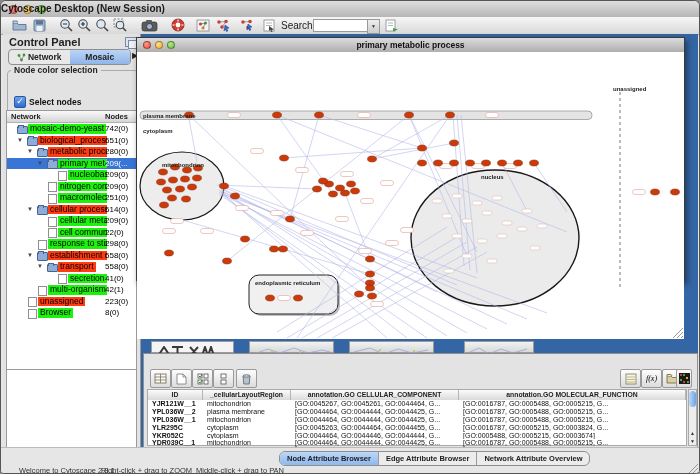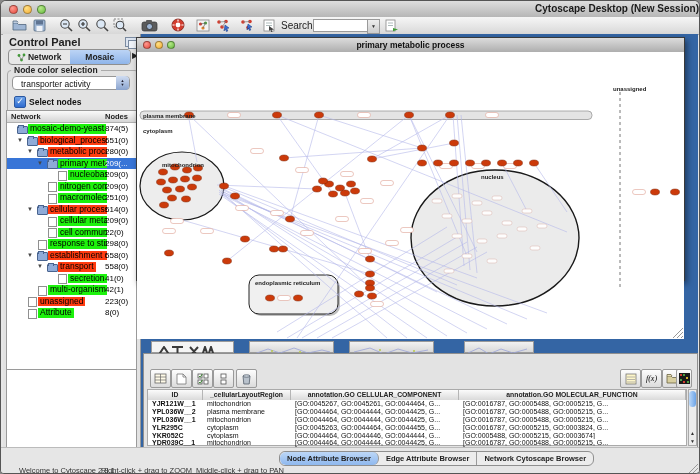--- a/index.html
+++ b/index.html
@@ -3,21 +3,21 @@
 <meta charset="utf-8">
 <style>
   html,body{margin:0;padding:0;background:#888;}
   #app{position:relative;width:700px;height:474px;background:#e6e6e6;border:1px solid #555;
        border-radius:6px 6px 4px 4px;overflow:hidden;box-sizing:border-box;
        font-family:"Liberation Sans",sans-serif;}
   .abs{position:absolute;}
   
   #titlebar{position:absolute;left:0;top:0;width:100%;height:16px;
     background:linear-gradient(#dedede,#b6b6b6);border-bottom:1px solid #8a8a8a;}
-  #titlebar .title{position:absolute;left:0;right:0;top:2px;text-align:right;
+  #titlebar .title{position:absolute;left:0;right:0;top:2px;text-align:left;
     font-size:10px;font-weight:bold;color:#1a1a1a;}
   .tl{position:absolute;top:4px;width:9px;height:9px;border-radius:50%;border:1px solid rgba(0,0,0,.35);box-sizing:border-box;}
   #maintoolbar{position:absolute;left:0;top:16px;width:100%;height:17px;
     background:linear-gradient(#f6f6f6,#d8d8d8);border-bottom:1px solid #a8a8a8;}
   .tbtn{position:absolute;top:1px;width:18px;height:14px;display:flex;align-items:center;justify-content:center;}
   #searchlbl{position:absolute;top:3px;font-size:10px;color:#222;}
   #searchbox{position:absolute;top:2px;width:52px;height:11px;background:#fff;border:1px solid #9a9a9a;font-size:8px;padding:0 2px;}
   #searchdrop{position:absolute;top:2px;width:11px;height:13px;background:linear-gradient(#eee,#ccc);
     border:1px solid #9a9a9a;font-size:5px;text-align:center;line-height:13px;color:#333;}
   
@@ -89,21 +89,21 @@
   .drow{position:relative;height:7.9px;line-height:7.9px;font-size:7px;color:#111;white-space:nowrap;}
   .dcell{position:absolute;top:0;overflow:hidden;}
   #dscroll{position:absolute;left:544px;top:35px;width:9px;height:57px;background:#ececec;border:1px solid #aaa;box-sizing:border-box;}
   #dthumb{position:absolute;left:0px;top:1px;width:7px;height:16px;border-radius:4px;background:linear-gradient(90deg,#bcd8f8,#6ca4e8);}
   .sarr{position:absolute;left:0;width:7px;height:8px;font-size:5px;text-align:center;color:#333;line-height:8px;}
   
   #bottombar{position:absolute;left:0;top:446px;width:700px;height:28px;background:#e6e6e6;border-top:1px solid #bbb;}
   #atabs{position:absolute;left:278px;top:3px;height:13px;display:flex;border:1px solid #8f8f8f;border-radius:6px;overflow:hidden;background:#ececec;}
   .atab{padding:0 7px;font-size:7.5px;font-weight:bold;color:#222;line-height:13px;border-right:1px solid #9a9a9a;}
   .atab:last-child{border-right:none;}
-  .atab.sel{background:linear-gradient(#bcd7f7,#8fb8ee);border-radius:6px;}
+  .atab.sel{background:linear-gradient(#bcd7f7,#8fb8ee);}
   .stext{position:absolute;top:18px;font-size:7.5px;color:#333;}
 </style>
 </head>
 <body>
 
 <div id="app">
 
   <div id="titlebar">
     <span class="tl" style="left:8px;background:radial-gradient(circle at 35% 30%,#ff9a90,#e5493d);"></span>
     <span class="tl" style="left:22px;background:radial-gradient(circle at 35% 30%,#ffe084,#f4ad37);"></span>
@@ -238,40 +238,33 @@
           </svg>
           <span>Network</span>
         </div>
       <div class="cptab sel">
           <span>Mosaic</span>
         </div>
     </div>
     <span id="tabarrow">▶</span>
     <div id="groupbox"></div>
     <span id="grouplegend">Node color selection</span>
-    <div id="dropdown">
-      <span>transporter activity</span>
-      <span id="dropstep">
-          <span>▲</span>
-          <span>▼</span>
-        </span>
-    </div>
     <span id="selchk">✓</span>
     <span id="selchklbl">Select nodes</span>
     <div id="treebox">
       <div id="treehead">
         <span class="h1">Network</span>
         <span class="h2">Nodes</span>
       </div>
       <div id="tree-rows">
           <div class="trow">
             <span class="arr" style="left:0px"></span>
             <span class="fold" style="left:10px"></span>
             <span class="tlab green" style="left:21px;max-width:75px">mosaic-demo-yeast</span>
-            <span class="tcount">874(5)</span>
+            <span class="tcount">742(0)</span>
           </div>
           <div class="trow">
             <span class="arr" style="left:10px">▼</span>
             <span class="fold" style="left:20px"></span>
             <span class="tlab red" style="left:31px;max-width:65px">biological_process</span>
             <span class="tcount">651(0)</span>
           </div>
           <div class="trow">
             <span class="arr" style="left:20px">▼</span>
             <span class="fold" style="left:30px"></span>
@@ -352,21 +345,21 @@
           </div>
           <div class="trow">
             <span class="arr" style="left:10px"></span>
             <span class="file" style="left:21px"></span>
             <span class="tlab red" style="left:31px;max-width:65px">unassigned</span>
             <span class="tcount">223(0)</span>
           </div>
           <div class="trow">
             <span class="arr" style="left:10px"></span>
             <span class="file" style="left:21px"></span>
-            <span class="tlab green" style="left:31px;max-width:65px">Attribute</span>
+            <span class="tlab green" style="left:31px;max-width:65px">Browser</span>
             <span class="tcount">8(0)</span>
           </div>
         </div>
     </div>
     <div id="overviewbox"></div>
   </div>
 
   <div id="netwin">
     <div id="nettitle">
       <span class="ntl" style="left:6px;background:radial-gradient(circle at 35% 30%,#ff9a90,#e5493d);"></span>
@@ -679,21 +672,21 @@
       <div id="dthumb"></div>
       <span class="sarr" style="bottom:8px">▲</span>
       <span class="sarr" style="bottom:0">▼</span>
     </div>
   </div>
 
   <div id="bottombar">
     <div id="atabs">
       <span class="atab sel">Node Attribute Browser</span>
       <span class="atab">Edge Attribute Browser</span>
-      <span class="atab">Network Cytoscape Browser</span>
+      <span class="atab">Network Attribute Overview</span>
     </div>
     <span class="stext" style="left:18px">Welcome to Cytoscape 2.8.1</span>
     <span class="stext" style="left:100px">Right-click + drag to ZOOM</span>
     <span class="stext" style="left:195px">Middle-click + drag to PAN</span>
     <svg class="abs" style="right:2px;bottom:2px" width="12" height="12">
         <line x1="2" y1="11" x2="11" y2="2" stroke="#999"></line>
         <line x1="6" y1="11" x2="11" y2="6" stroke="#999"></line>
         <line x1="10" y1="11" x2="11" y2="10" stroke="#999"></line>
       </svg>
   </div>

